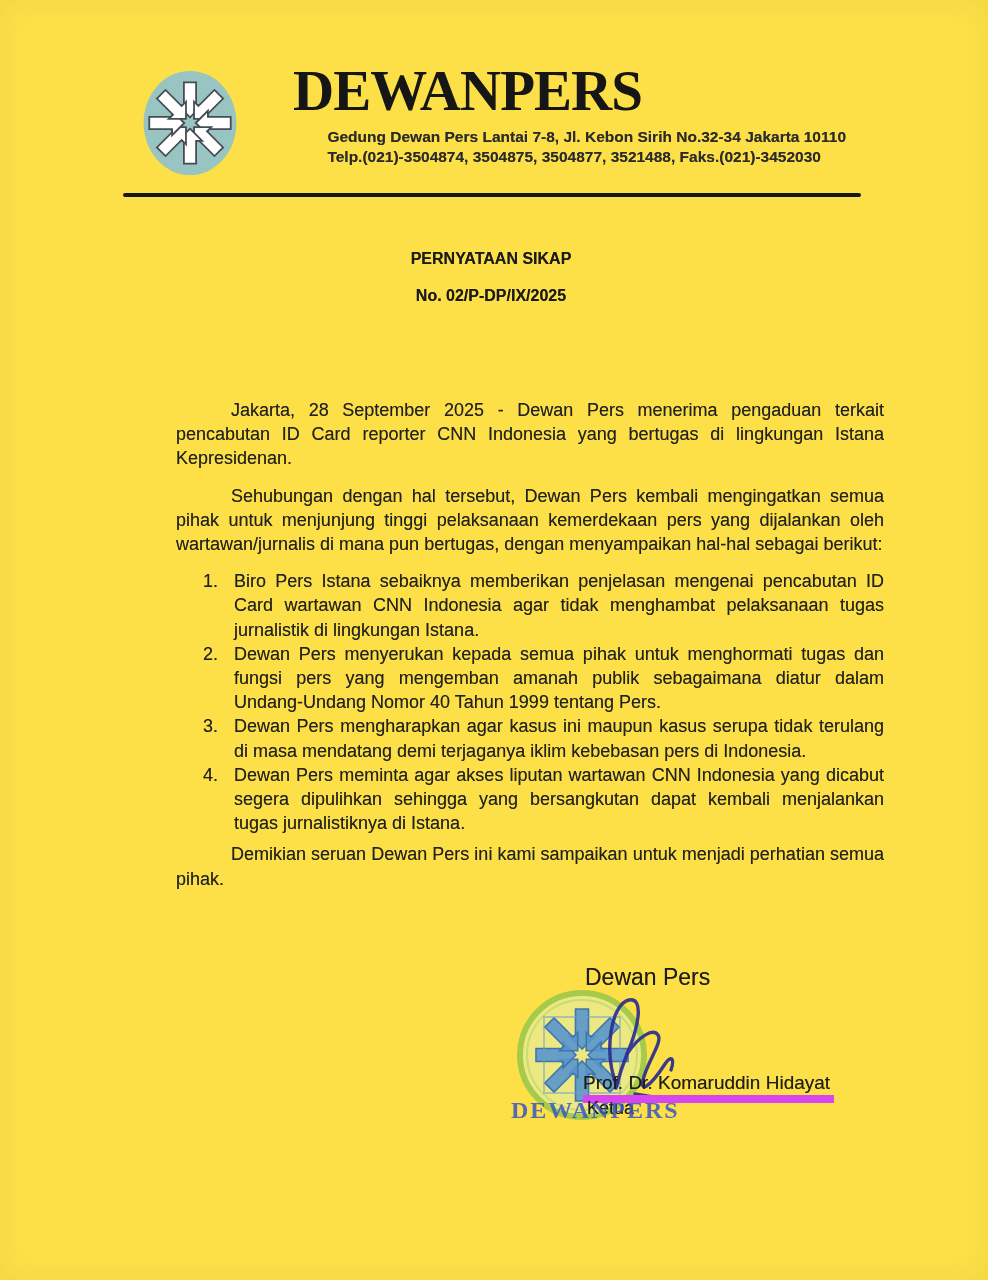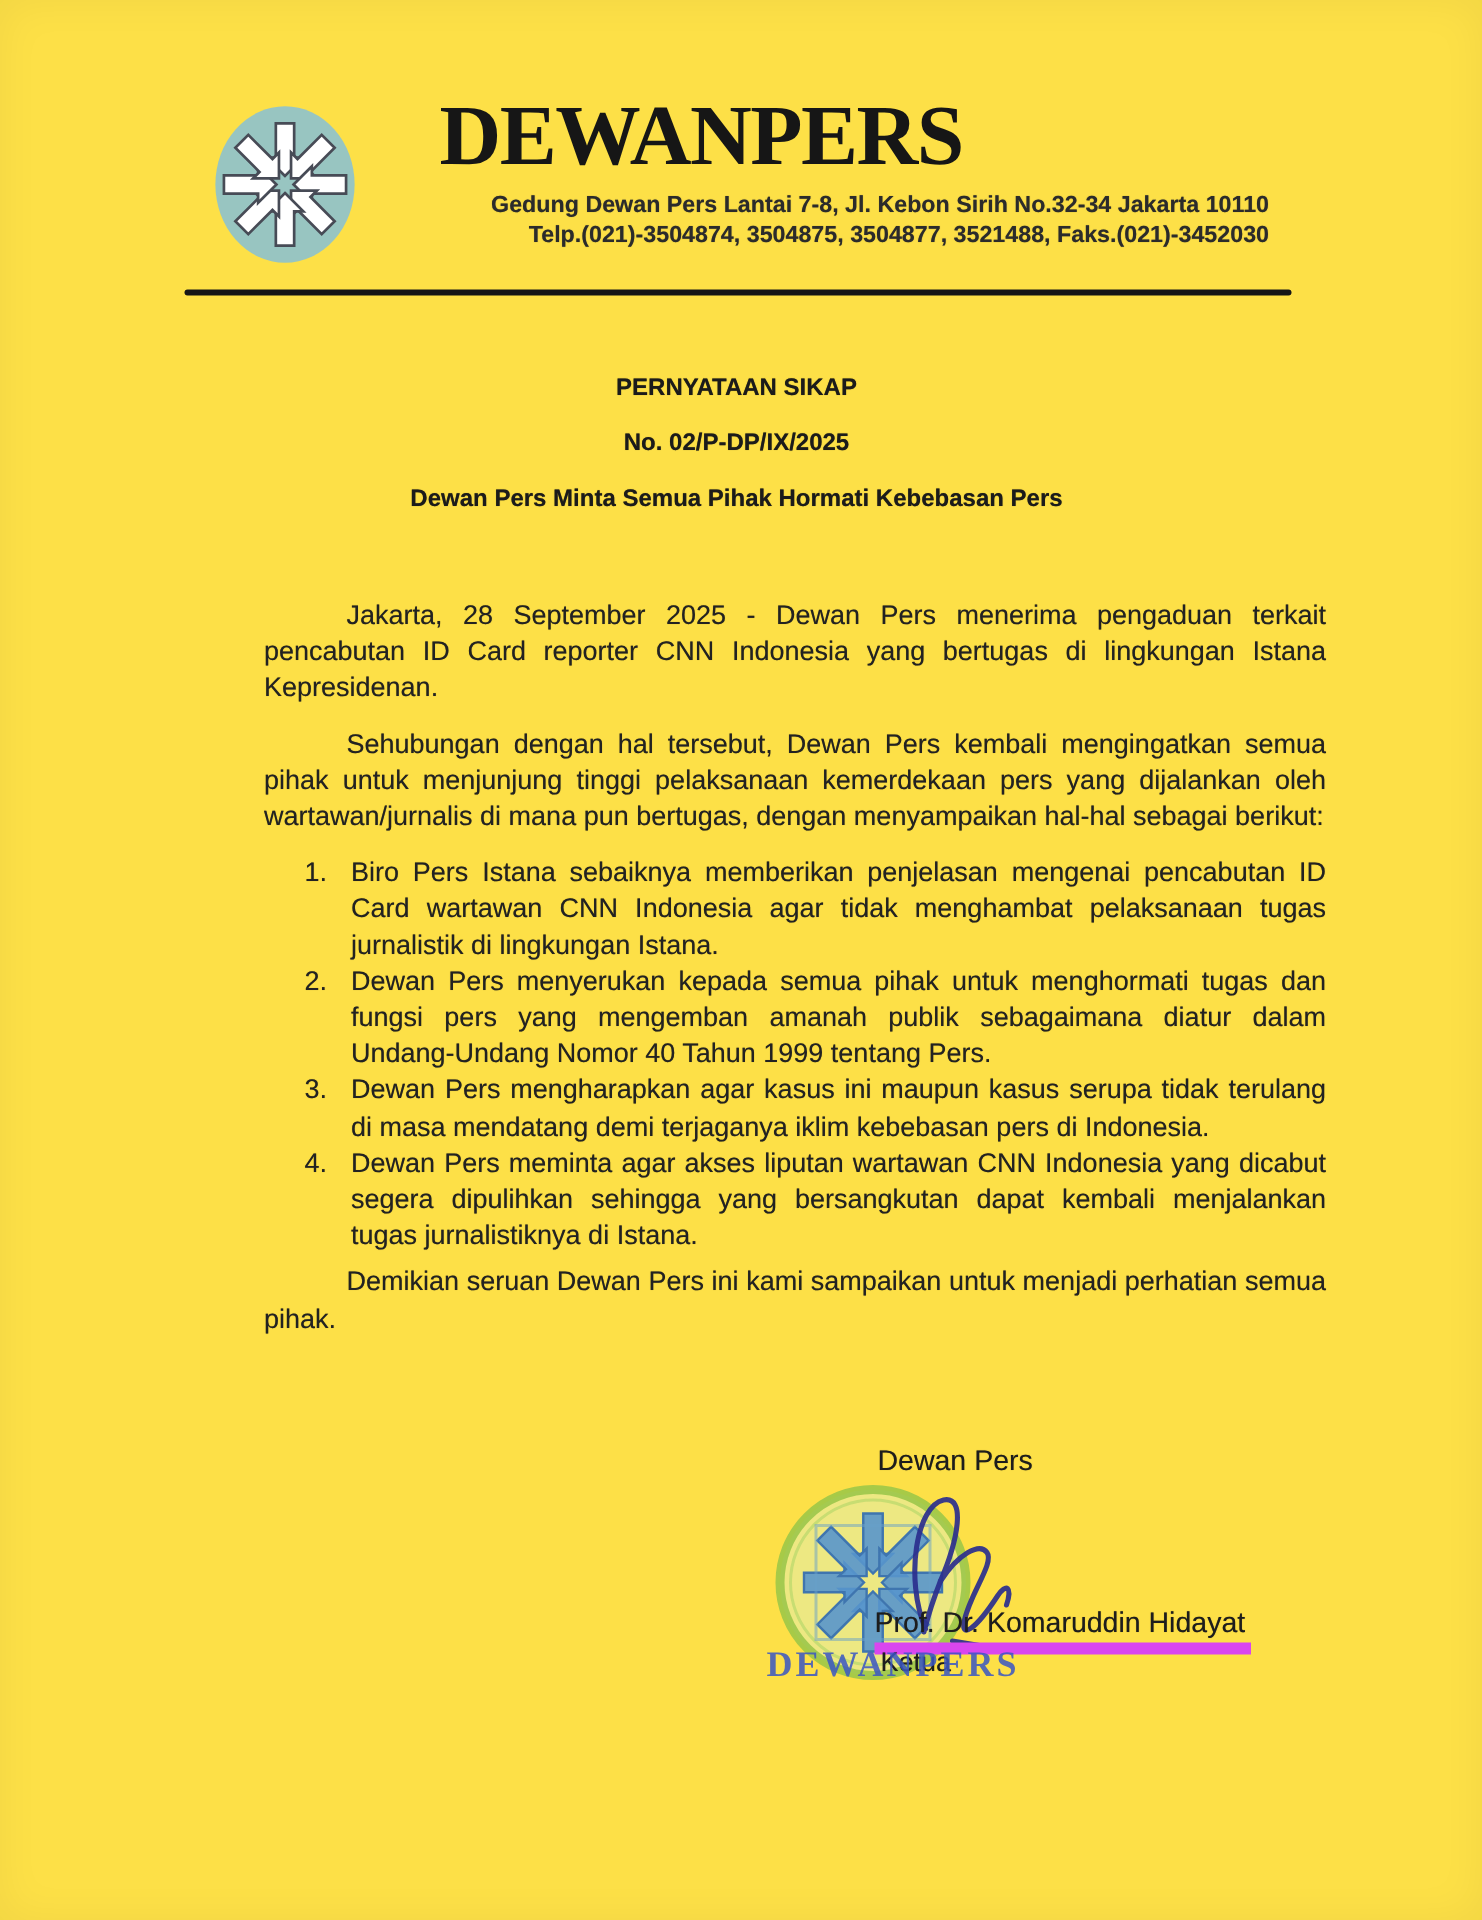--- a/index.html
+++ b/index.html
@@ -32,21 +32,20 @@
     color: #161616;
     white-space: nowrap;
     line-height: 1;
   }
   .org-name .regular { font-weight: 600; }
   .org-name .bold    { font-weight: 800; }
 
   .contact {
     position: absolute;
     right: 142px; top: 127px;
-    text-align: right;
     font-size: 15.5px;
     font-weight: 600;
     line-height: 20px;
     color: #2b2b2b;
     text-shadow: 0 0 0.6px rgba(40,40,40,0.55);
     white-space: nowrap;
   }
 
   .header-divider {
     position: absolute;
@@ -89,21 +88,21 @@
   .num-item .itm-text { flex: 1; text-align: justify; }
 
   
   .sig-block {
     position: absolute;
     left: 505px; top: 958px;
     width: 360px; height: 210px;
   }
   .sig-org {
     position: absolute; left: 80px; top: 6px;
-    font-size: 19px; color: #1d1d1d; z-index: 3;
+    font-size: 23px; color: #1d1d1d; z-index: 3;
     text-shadow: 0 0 0.5px rgba(0,0,0,0.5);
   }
   .stamp {
     position: absolute; left: 2px; top: 22px;
     width: 150px; height: 150px; z-index: 1; opacity: 0.92;
   }
   .stamp-text {
     position: absolute; left: 6px; top: 139px;
     font-family: "Liberation Serif", serif;
     font-weight: 700; font-size: 24px;
@@ -157,21 +156,20 @@
       <div>Gedung Dewan Pers Lantai 7-8, Jl. Kebon Sirih No.32-34 Jakarta 10110</div>
       <div>Telp.(021)-3504874, 3504875, 3504877, 3521488, Faks.(021)-3452030</div>
     </div>
 
     <div class="header-divider"></div>
   </div>
 
   <div class="title-block">
     <div class="t-line">PERNYATAAN SIKAP</div>
     <div class="t-line">No. 02/P-DP/IX/2025</div>
-    <div class="t-line">Dewan Pers Minta Semua Pihak Hormati Kebebasan Pers</div>
   </div>
 
   <div class="body-text">
     <p class="para">Jakarta, 28 September 2025 - Dewan Pers menerima pengaduan terkait pencabutan ID Card reporter CNN Indonesia yang bertugas di lingkungan Istana Kepresidenan.</p>
     <p class="para">Sehubungan dengan hal tersebut, Dewan Pers kembali mengingatkan semua pihak untuk menjunjung tinggi pelaksanaan kemerdekaan pers yang dijalankan oleh wartawan/jurnalis di mana pun bertugas, dengan menyampaikan hal-hal sebagai berikut:</p>
 
     <div class="num-list">
       <div class="num-item">
         <span class="num">1.</span>
         <span class="itm-text">Biro Pers Istana sebaiknya memberikan penjelasan mengenai pencabutan ID Card wartawan CNN Indonesia agar tidak menghambat pelaksanaan tugas jurnalistik di lingkungan Istana.</span>

